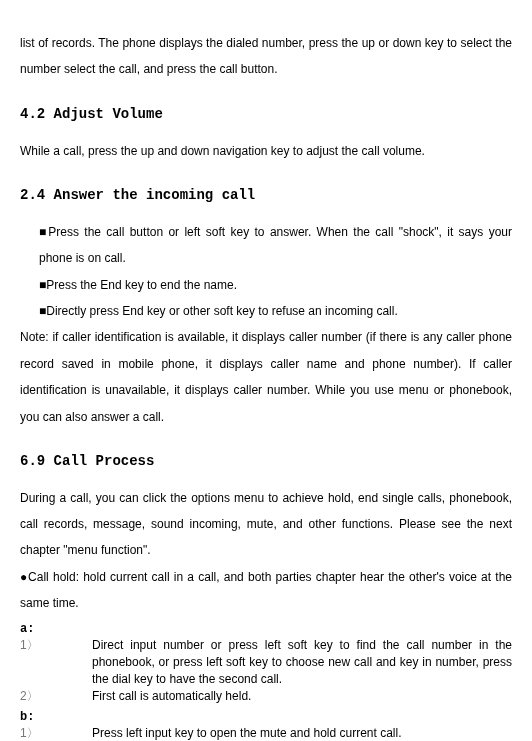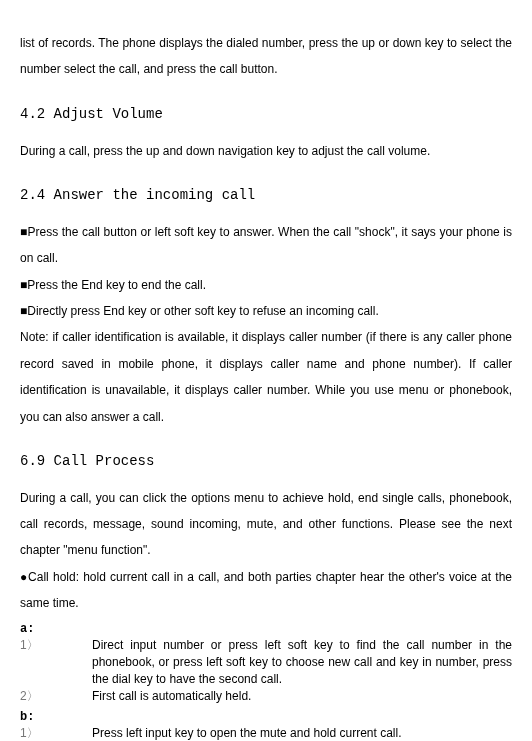--- a/index.html
+++ b/index.html
@@ -11,26 +11,27 @@
     line-height: 2.2;
     color: #000;
     background: #fff;
   }
   .para {
     text-align: justify;
     margin: 0;
   }
   .heading {
     font-family: "Courier New", monospace;
-    font-weight: normal;
+    font-weight: bold;
     font-size: 14px;
     margin: 16px 0 8px 0;
   }
   .bullet-line {
     text-align: justify;
+    margin-left: 19px;
   }
   .tight {
     line-height: 1.4;
   }
   .list-label {
     font-family: "Courier New", monospace;
     font-weight: bold;
     font-size: 12px;
     margin-top: 4px;
   }
@@ -48,25 +49,25 @@
     text-align: justify;
     margin-left: 32px;
   }
 </style>
 </head>
 <body>
 
 <p class="para">list of records. The phone displays the dialed number, press the up or down key to select the number select the call, and press the call button.</p>
 
 <div class="heading">4.2 Adjust Volume</div>
-<p class="para">During a call, press the up and down navigation key to adjust the call volume.</p>
+<p class="para">While a call, press the up and down navigation key to adjust the call volume.</p>
 
 <div class="heading">2.4 Answer the incoming call</div>
 <p class="para bullet-line">■Press the call button or left soft key to answer. When the call "shock", it says your phone is on call.</p>
-<p class="para bullet-line">■Press the End key to end the call.</p>
+<p class="para bullet-line">■Press the End key to end the name.</p>
 <p class="para bullet-line">■Directly press End key or other soft key to refuse an incoming call.</p>
 <p class="para">Note: if caller identification is available, it displays caller number (if there is any caller phone record saved in mobile phone, it displays caller name and phone number). If caller identification is unavailable, it displays caller number. While you use menu or phonebook, you can also answer a call.</p>
 
 <div class="heading">6.9 Call Process</div>
 <p class="para">During a call, you can click the options menu to achieve hold, end single calls, phonebook, call records, message, sound incoming, mute, and other functions. Please see the next chapter "menu function".</p>
 <p class="para">●Call hold: hold current call in a call, and both parties chapter hear the other's voice at the same time.</p>
 
 <div class="tight">
   <div class="list-label">a:</div>
   <div class="num-item">

